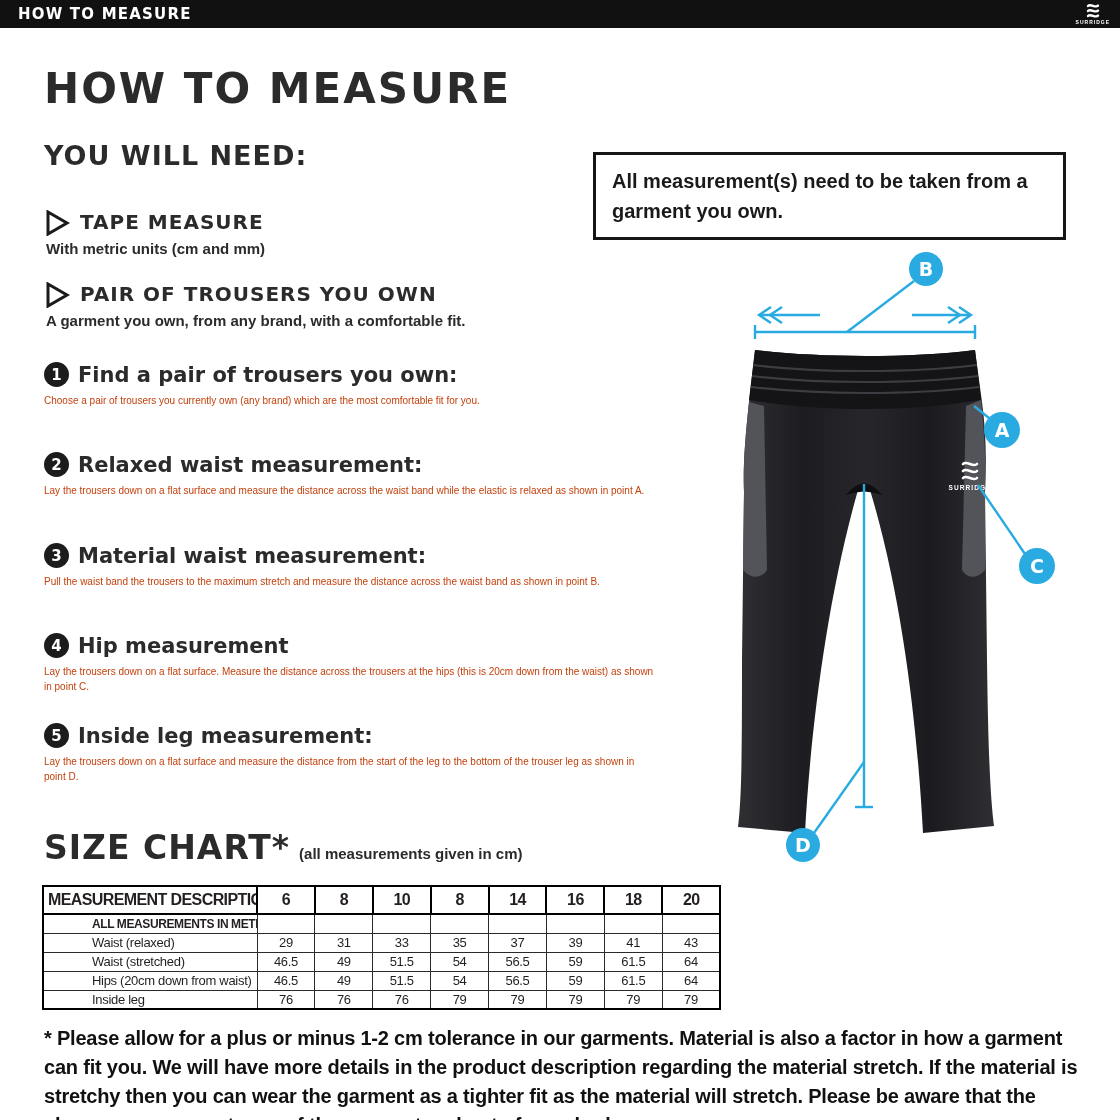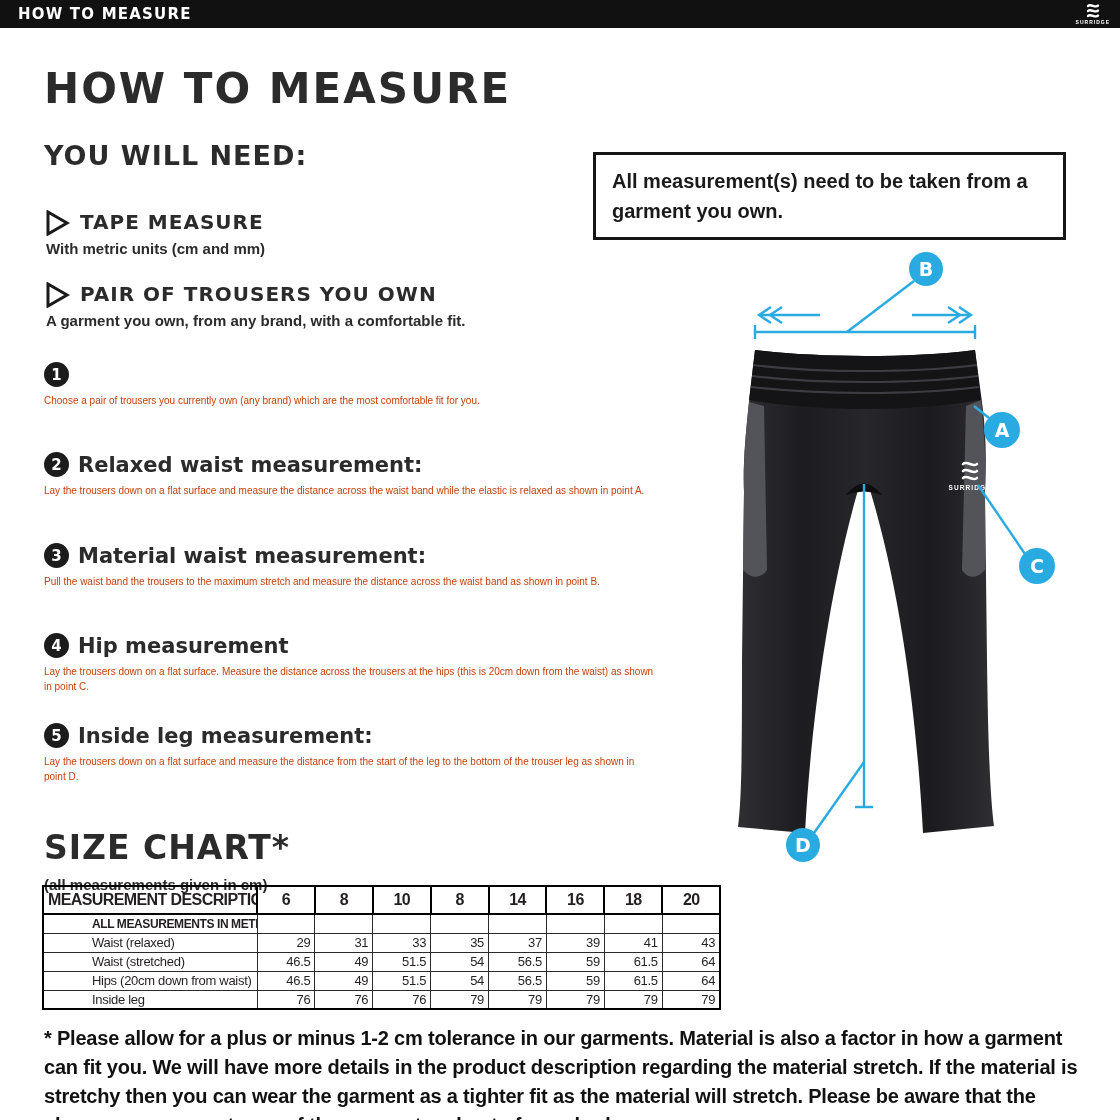--- a/index.html
+++ b/index.html
@@ -47,36 +47,36 @@
   #step-0{top:362px;} #step-1{top:452px;} #step-2{top:543px;} #step-3{top:633px;} #step-4{top:723px;}
   .step-head{display:flex;align-items:center;gap:9px;}
   .badge{
     width:25px;height:25px;border-radius:50%;background:#1c1c1c;color:#fff;flex:0 0 25px;
     display:flex;align-items:center;justify-content:center;
     font-size:15px;font-weight:bold;font-family:"DejaVu Sans", sans-serif;
   }
   .step-title{margin:0;font-family:"DejaVu Sans", sans-serif;font-size:21px;font-weight:bold;color:#2b2b2b;}
   .step-desc{margin:7px 0 0 0;font-size:10px;font-weight:normal;line-height:1.45;color:#c2410c;}
   
-  .sizechart-heading{position:absolute;left:44px;top:828px;display:flex;align-items:baseline;gap:9px;flex-direction:column;}
+  .sizechart-heading{position:absolute;left:44px;top:828px;display:flex;align-items:baseline;gap:9px;}
   .sizechart-heading .big{
     font-family:"DejaVu Sans", sans-serif;font-size:33px;font-weight:bold;letter-spacing:1px;color:#2b2b2b;
   }
   .sizechart-heading .small{font-size:15px;font-weight:bold;color:#2b2b2b;}
   table.sizes{
     position:absolute;left:42px;top:885px;width:677px;border-collapse:collapse;table-layout:fixed;
     border:2px solid #000;
   }
   table.sizes th, table.sizes td{border:1px solid #2a2a2a;padding:0 4px;overflow:hidden;white-space:nowrap;}
   table.sizes thead th{
     border:2px solid #000;height:26px;font-size:16px;font-weight:bold;letter-spacing:-0.6px;text-align:center;
   }
   table.sizes thead th:first-child{text-align:left;}
   table.sizes tbody tr{height:19px;}
-  table.sizes td{font-size:13px;letter-spacing:-0.3px;text-align:right;}
+  table.sizes td{font-size:13px;letter-spacing:-0.3px;text-align:center;}
   table.sizes td.rowlabel{text-align:left;padding-left:48px;}
   table.sizes tr.metric-row td{font-weight:bold;font-size:12px;letter-spacing:-0.4px;}
   
   .footnote{
     position:absolute;left:44px;top:1024px;width:1048px;
     font-size:20px;font-weight:bold;letter-spacing:-0.2px;line-height:1.45;color:#111;
   }
   
   .diagram{position:absolute;left:718px;top:240px;width:400px;height:630px;}
   .anno-letter{fill:#ffffff;font-family:"DejaVu Sans", sans-serif;font-size:19px;font-weight:bold;text-anchor:middle;}
@@ -121,20 +121,21 @@
     <span class="need-label">PAIR OF TROUSERS YOU OWN</span>
   </div>
   <div class="need-desc">A garment you own, from any brand, with a comfortable fit.</div>
 </div>
 
 <div class="notice-box">All measurement(s) need to be taken from a garment you own.</div>
 
 <div class="step" id="step-0">
   <div class="step-head">
     <span class="badge">1</span>
+    <h3 class="step-title">Find a pair of trousers you own:</h3>
   </div>
   <p class="step-desc">Choose a pair of trousers you currently own (any brand) which are the most comfortable fit for you.</p>
 </div>
 <div class="step" id="step-1">
   <div class="step-head">
     <span class="badge">2</span>
     <h3 class="step-title">Relaxed waist measurement:</h3>
   </div>
   <p class="step-desc">Lay the trousers down on a flat surface and measure the distance across the waist band while the elastic is relaxed as shown in point A.</p>
 </div>

